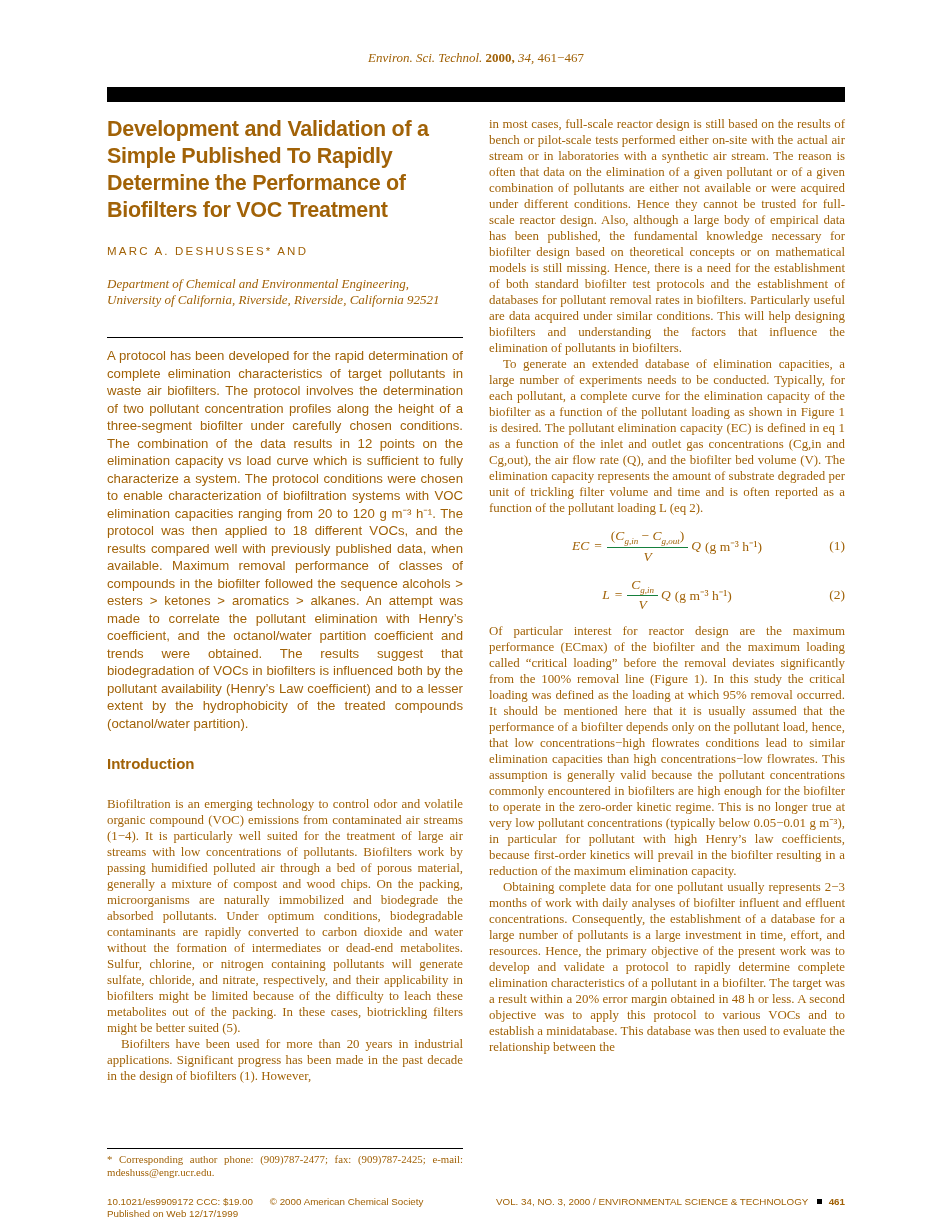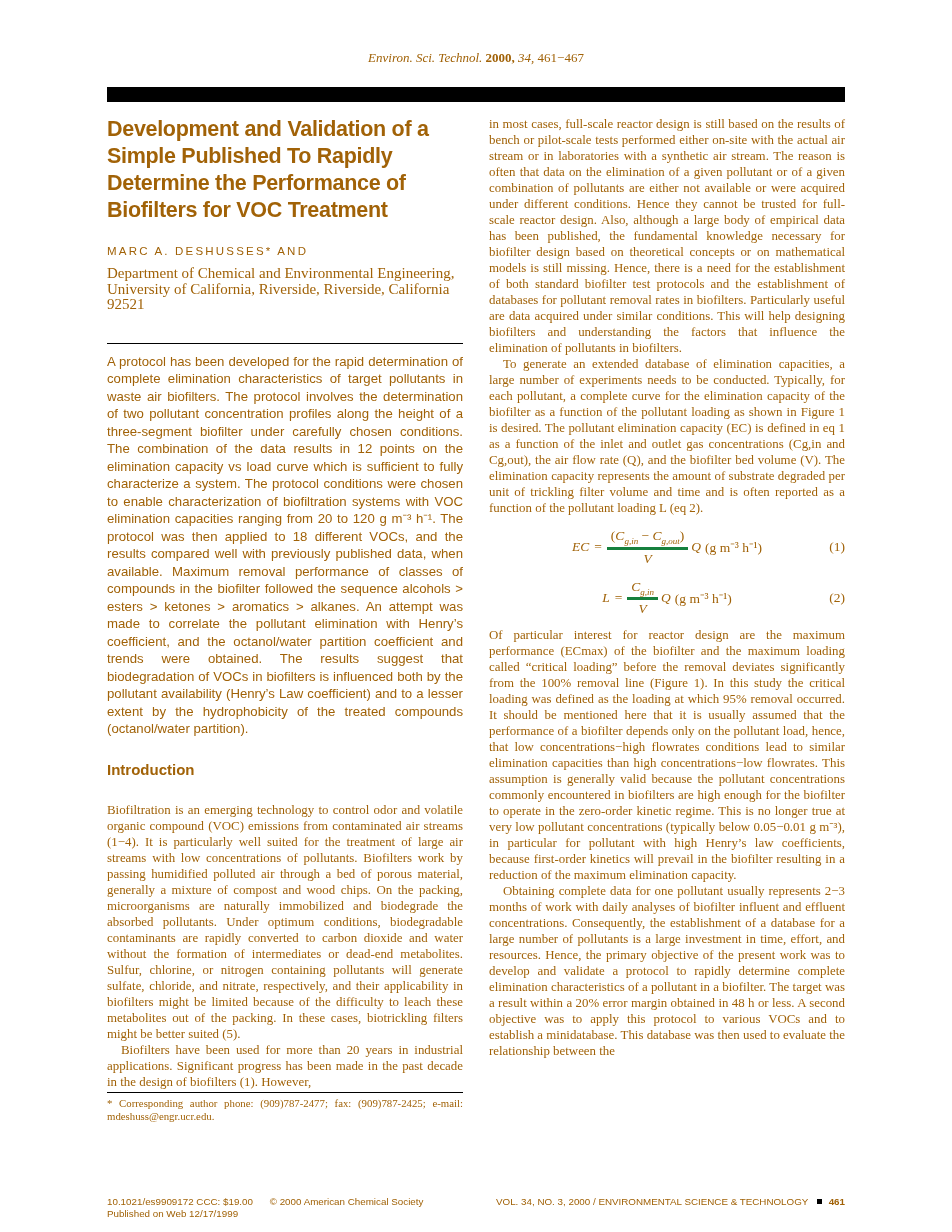--- a/index.html
+++ b/index.html
@@ -24,21 +24,21 @@
 
   .article-title {
     font-family:"Liberation Sans", sans-serif; font-weight:bold;
     font-size:21.5px; line-height:27px; letter-spacing:-0.3px;
   }
   .authors {
     margin-top:20px; font-family:"Liberation Sans", sans-serif;
     font-size:11.5px; line-height:15px; letter-spacing:2.2px;
   }
   .affiliation {
-    margin-top:7px; font-size:15px; line-height:15.5px;
+    margin-top:17px; font-style:italic; font-size:13px; line-height:15.5px;
   }
   .abstract-rule { margin-top:30px; border-top:1px solid #000; height:0; }
   .abstract {
     margin-top:9px; font-family:"Liberation Sans", sans-serif;
     font-size:13.2px; line-height:17.5px; text-align:justify;
   }
   .section-heading {
     margin-top:24px; font-family:"Liberation Sans", sans-serif;
     font-weight:bold; font-size:15px; line-height:16px;
   }
@@ -49,28 +49,28 @@
   .indent { text-indent:14px; }
 
   .equation {
     position:relative; display:flex; justify-content:center;
     margin:12px 0 10px 0; font-size:13.5px;
   }
   .eq-main { display:inline-flex; align-items:center; }
   .var { font-style:italic; }
   .eq-rel { margin:0 5px; }
   .frac { display:inline-flex; flex-direction:column; align-items:center; vertical-align:middle; }
-  .frac .num { border-bottom:3px solid #15803d; padding:0 4px 1px 4px; white-space:nowrap; }
+  .frac .num { border-bottom:1px solid #15803d; padding:0 4px 1px 4px; white-space:nowrap; }
   .frac .den { padding-top:1px; }
   .equation sub { font-style:italic; font-size:9px; }
   .factor { margin-left:3px; }
   .units { margin-left:4px; }
   .eq-number { position:absolute; right:0; top:50%; transform:translateY(-50%); }
 
-  .footnote-block { position:absolute; top:1092px; left:107px; width:356px; }
+  .footnote-block { position:absolute; top:1148px; left:107px; width:356px; }
   .footnote-rule { border-top:1px solid #000; height:0; }
   .footnote { margin-top:4px; font-size:10.8px; line-height:13px; text-align:justify; }
 
   .footer {
     position:absolute; top:1196px; left:107px; width:738px;
     display:flex; justify-content:space-between; align-items:flex-start;
     font-family:"Liberation Sans", sans-serif; font-size:9.8px; line-height:12px;
   }
   .footer-left span { margin-right:14px; }
   .footer-right { text-align:right; white-space:nowrap; }

